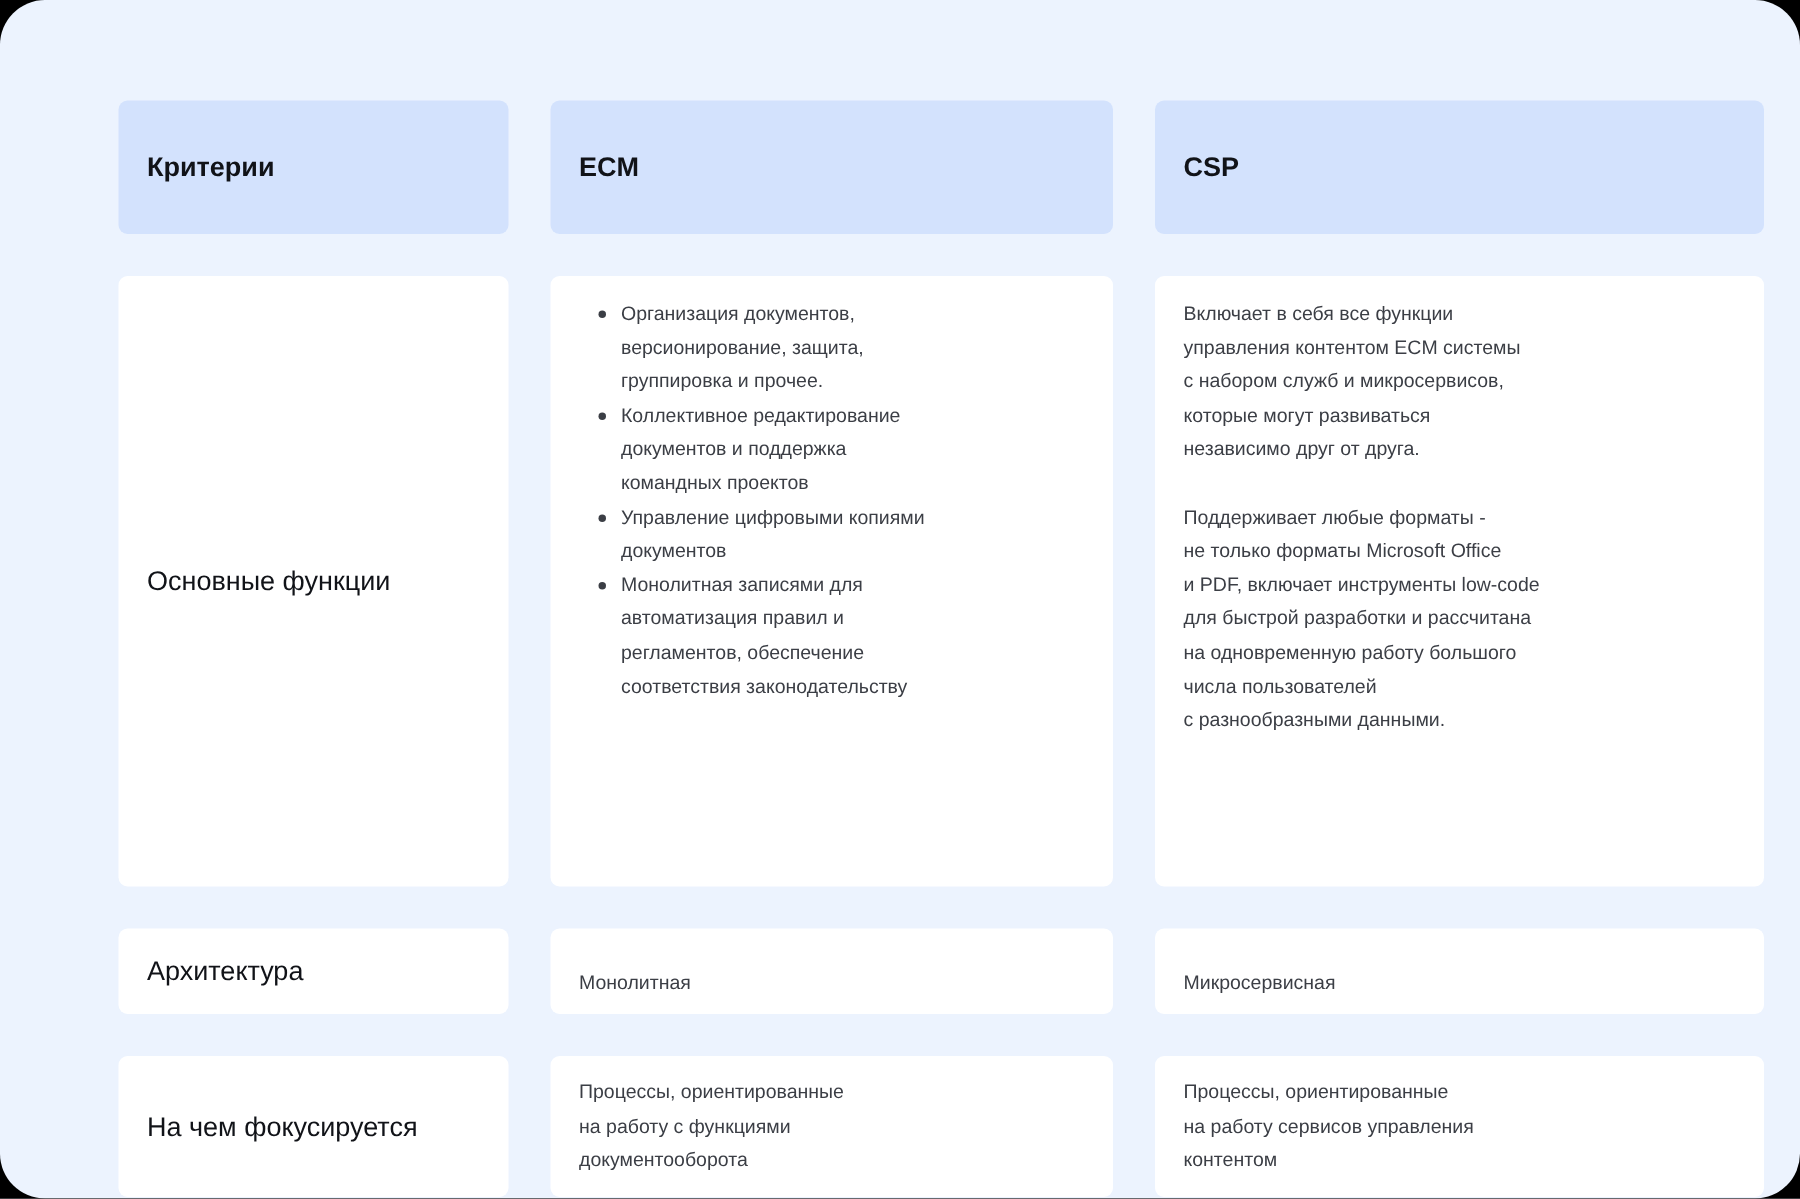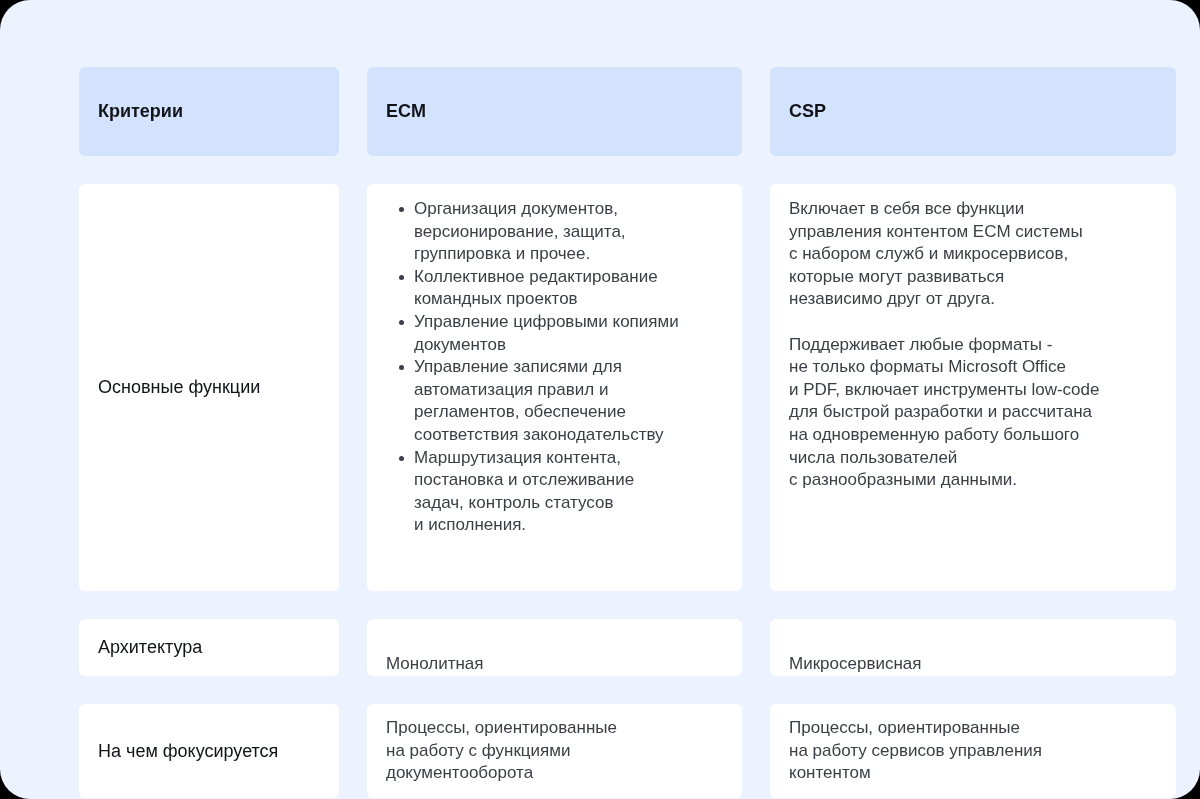--- a/index.html
+++ b/index.html
@@ -32,21 +32,21 @@
     column-gap: 6px;
     row-gap: 5px;
     gap: 28px;
   }
   .cell {
     border-radius: 6px;
     background: #ffffff;
     box-sizing: border-box;
     padding: 0 19px;
     color: #3b3e45;
-    font-size: 17px;
+    font-size: 13px;
     line-height: 22.6px;
   }
   .head {
     background: #d3e2fd;
     display: flex;
     align-items: center;
     color: #111318;
     font-weight: bold;
     font-size: 18px;
   }
@@ -55,21 +55,21 @@
     align-items: center;
     color: #111318;
     font-weight: normal;
     font-size: 18px;
   }
   .top-text {
     padding-top: 14px;
   }
   .arch-text {
     display: flex;
-    align-items: flex-end;
+    align-items: center;
     padding-top: 16px;
   }
   .focus-text {
     padding-top: 13px;
   }
   ul.bullets {
     margin: 0;
     padding: 0 0 0 28px;
     list-style: none;
   }
@@ -110,37 +110,32 @@
     </div>
     <div class="cell top-text">
       <ul class="bullets">
         <li>
           <span class="line">Организация документов,</span>
           <span class="line">версионирование, защита,</span>
           <span class="line">группировка и прочее.</span>
         </li>
         <li>
           <span class="line">Коллективное редактирование</span>
+          <span class="line">документов и поддержка</span>
           <span class="line">командных проектов</span>
         </li>
         <li>
           <span class="line">Управление цифровыми копиями</span>
           <span class="line">документов</span>
         </li>
         <li>
-          <span class="line">Управление записями для</span>
+          <span class="line">Монолитная записями для</span>
           <span class="line">автоматизация правил и</span>
           <span class="line">регламентов, обеспечение</span>
           <span class="line">соответствия законодательству</span>
-        </li>
-        <li>
-          <span class="line">Маршрутизация контента,</span>
-          <span class="line">постановка и отслеживание</span>
-          <span class="line">задач, контроль статусов</span>
-          <span class="line">и исполнения.</span>
         </li>
       </ul>
     </div>
     <div class="cell top-text">
       <div>
         <span class="line">Включает в себя все функции</span>
         <span class="line">управления контентом ECM системы</span>
         <span class="line">с набором служб и микросервисов,</span>
         <span class="line">которые могут развиваться</span>
         <span class="line">независимо друг от друга.</span>

